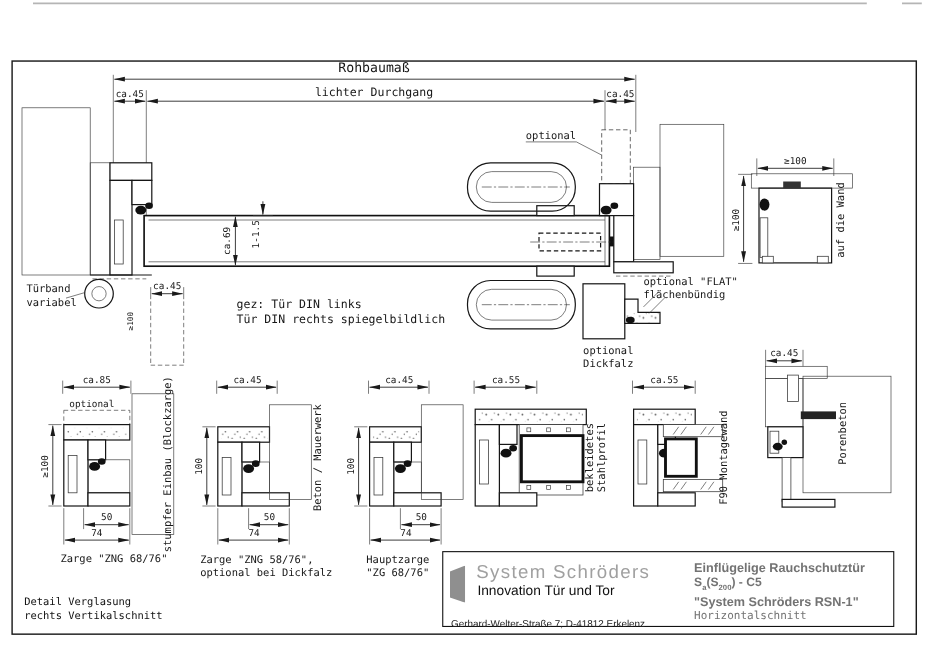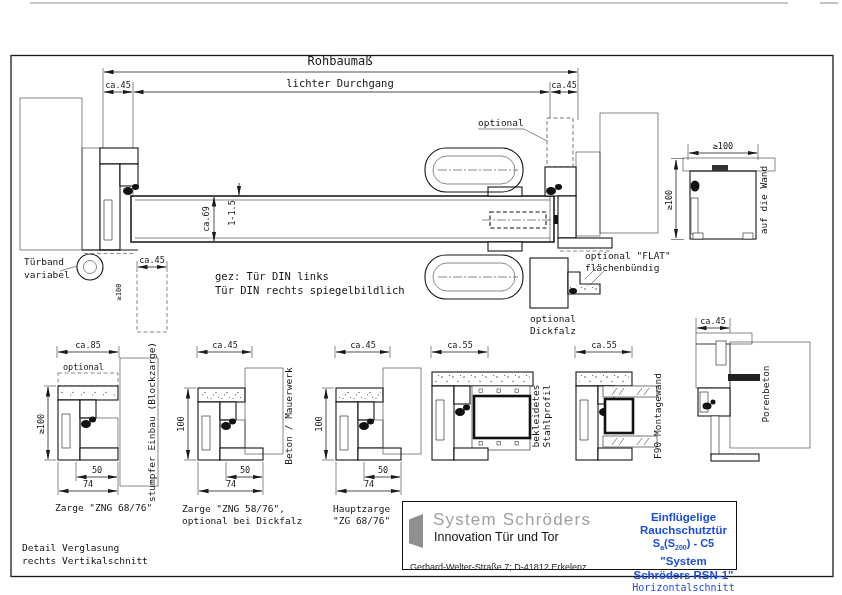--- a/index.html
+++ b/index.html
@@ -16,32 +16,32 @@
   .ln{stroke:#161616;stroke-width:1.1;fill:none;}
   .lnw{stroke:#161616;stroke-width:1.1;fill:#fff;}
   .lnb{stroke:#111;stroke-width:2.6;fill:#fff;}
   .thin{stroke:#3a3a3a;stroke-width:0.6;fill:none;}
   .thinw{stroke:#3a3a3a;stroke-width:0.7;fill:#fff;}
   .dim{stroke:#222;stroke-width:0.8;fill:none;}
   .dash{stroke-dasharray:4 2.5;}
   .dashdot{stroke-dasharray:9 2 2 2;}
   .halo{paint-order:stroke;stroke:#fff;stroke-width:3.5;}
   
-  .tblock{position:absolute;left:402px;top:501px;width:335px;height:69px;
+  .tblock{position:absolute;left:402px;top:501px;width:411px;height:69px;
           border:1.4px solid #111;box-sizing:border-box;background:#fff;display:flex;}
   .tb-left{position:relative;width:228px;padding:9px 0 0 4px;box-sizing:border-box;}
   .logo{position:absolute;left:6px;top:12px;width:14px;height:34px;background:#8f8f8f;
         clip-path:polygon(0 16%,100% 0,100% 100%,0 86%);}
   .company{margin-left:26px;font-family:"Liberation Sans",sans-serif;font-size:17px;
            color:#a0a0a0;letter-spacing:1.2px;white-space:nowrap;line-height:18px;}
   .tagline{margin-left:27px;font-family:Liberation Sans, sans-serif;font-size:12.5px;
            color:#111;line-height:14px;margin-top:1px;}
   .address{font-family:Liberation Sans, sans-serif;font-size:9px;color:#222;margin:18px 0 0 3px;white-space:nowrap;}
-  .tb-right{flex:1;text-align:center;font-family:"Liberation Sans",sans-serif;
-            font-weight:bold;color:#1d4ed8;padding-top:9px;}
+  .tb-right{flex:1;font-family:"Liberation Sans",sans-serif;
+            font-weight:bold;color:#737373;padding-top:9px;}
   .product{font-size:11.5px;line-height:13px;}
   .class-line{font-size:11px;line-height:13px;}
   .class-line sub{font-size:7px;}
   .system{font-size:11.5px;line-height:14px;}
   .view{font-family:"DejaVu Sans Mono",monospace;font-weight:normal;font-size:10px;line-height:12px;}
   .notes{position:absolute;left:22px;top:542px;font-size:9.5px;color:#111;line-height:12.5px;white-space:pre;}
   .date{position:absolute;right:8px;top:576px;font-size:9.5px;color:#333;margin-top:32px;}
 </style>
 </head>
 <body>

